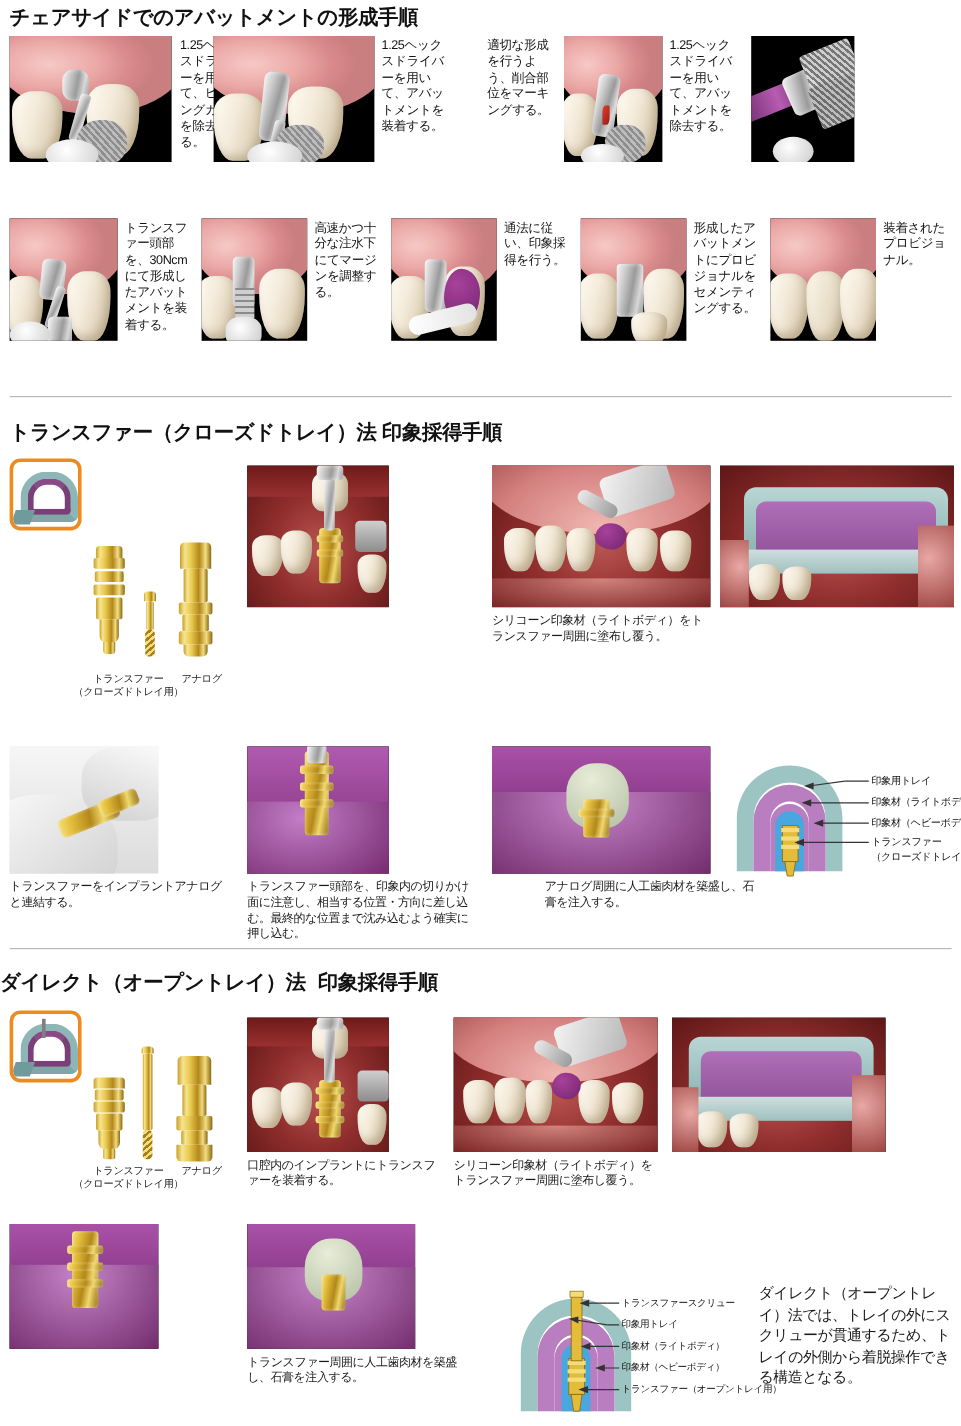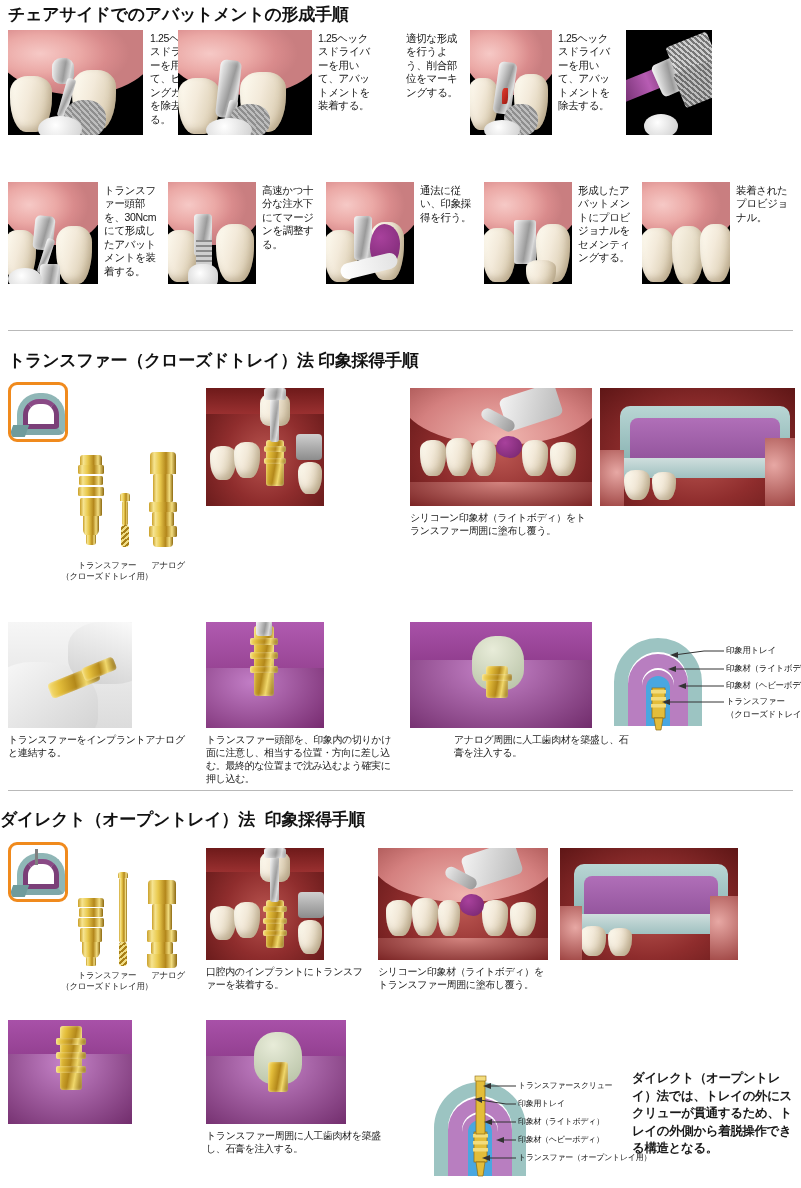--- a/index.html
+++ b/index.html
@@ -48,21 +48,20 @@
   .cap-tiny {
     font-size: 8.5px;
     line-height: 1.35;
     letter-spacing: -0.3px;
     text-align: center;
   }
   .cap-lg {
     font-size: 12.5px;
     line-height: 1.4;
     letter-spacing: -0.4px;
-    font-weight: bold;
   }
 
   
   .photo {
     position: absolute;
     overflow: hidden;
     background: #000;
   }
 
   

